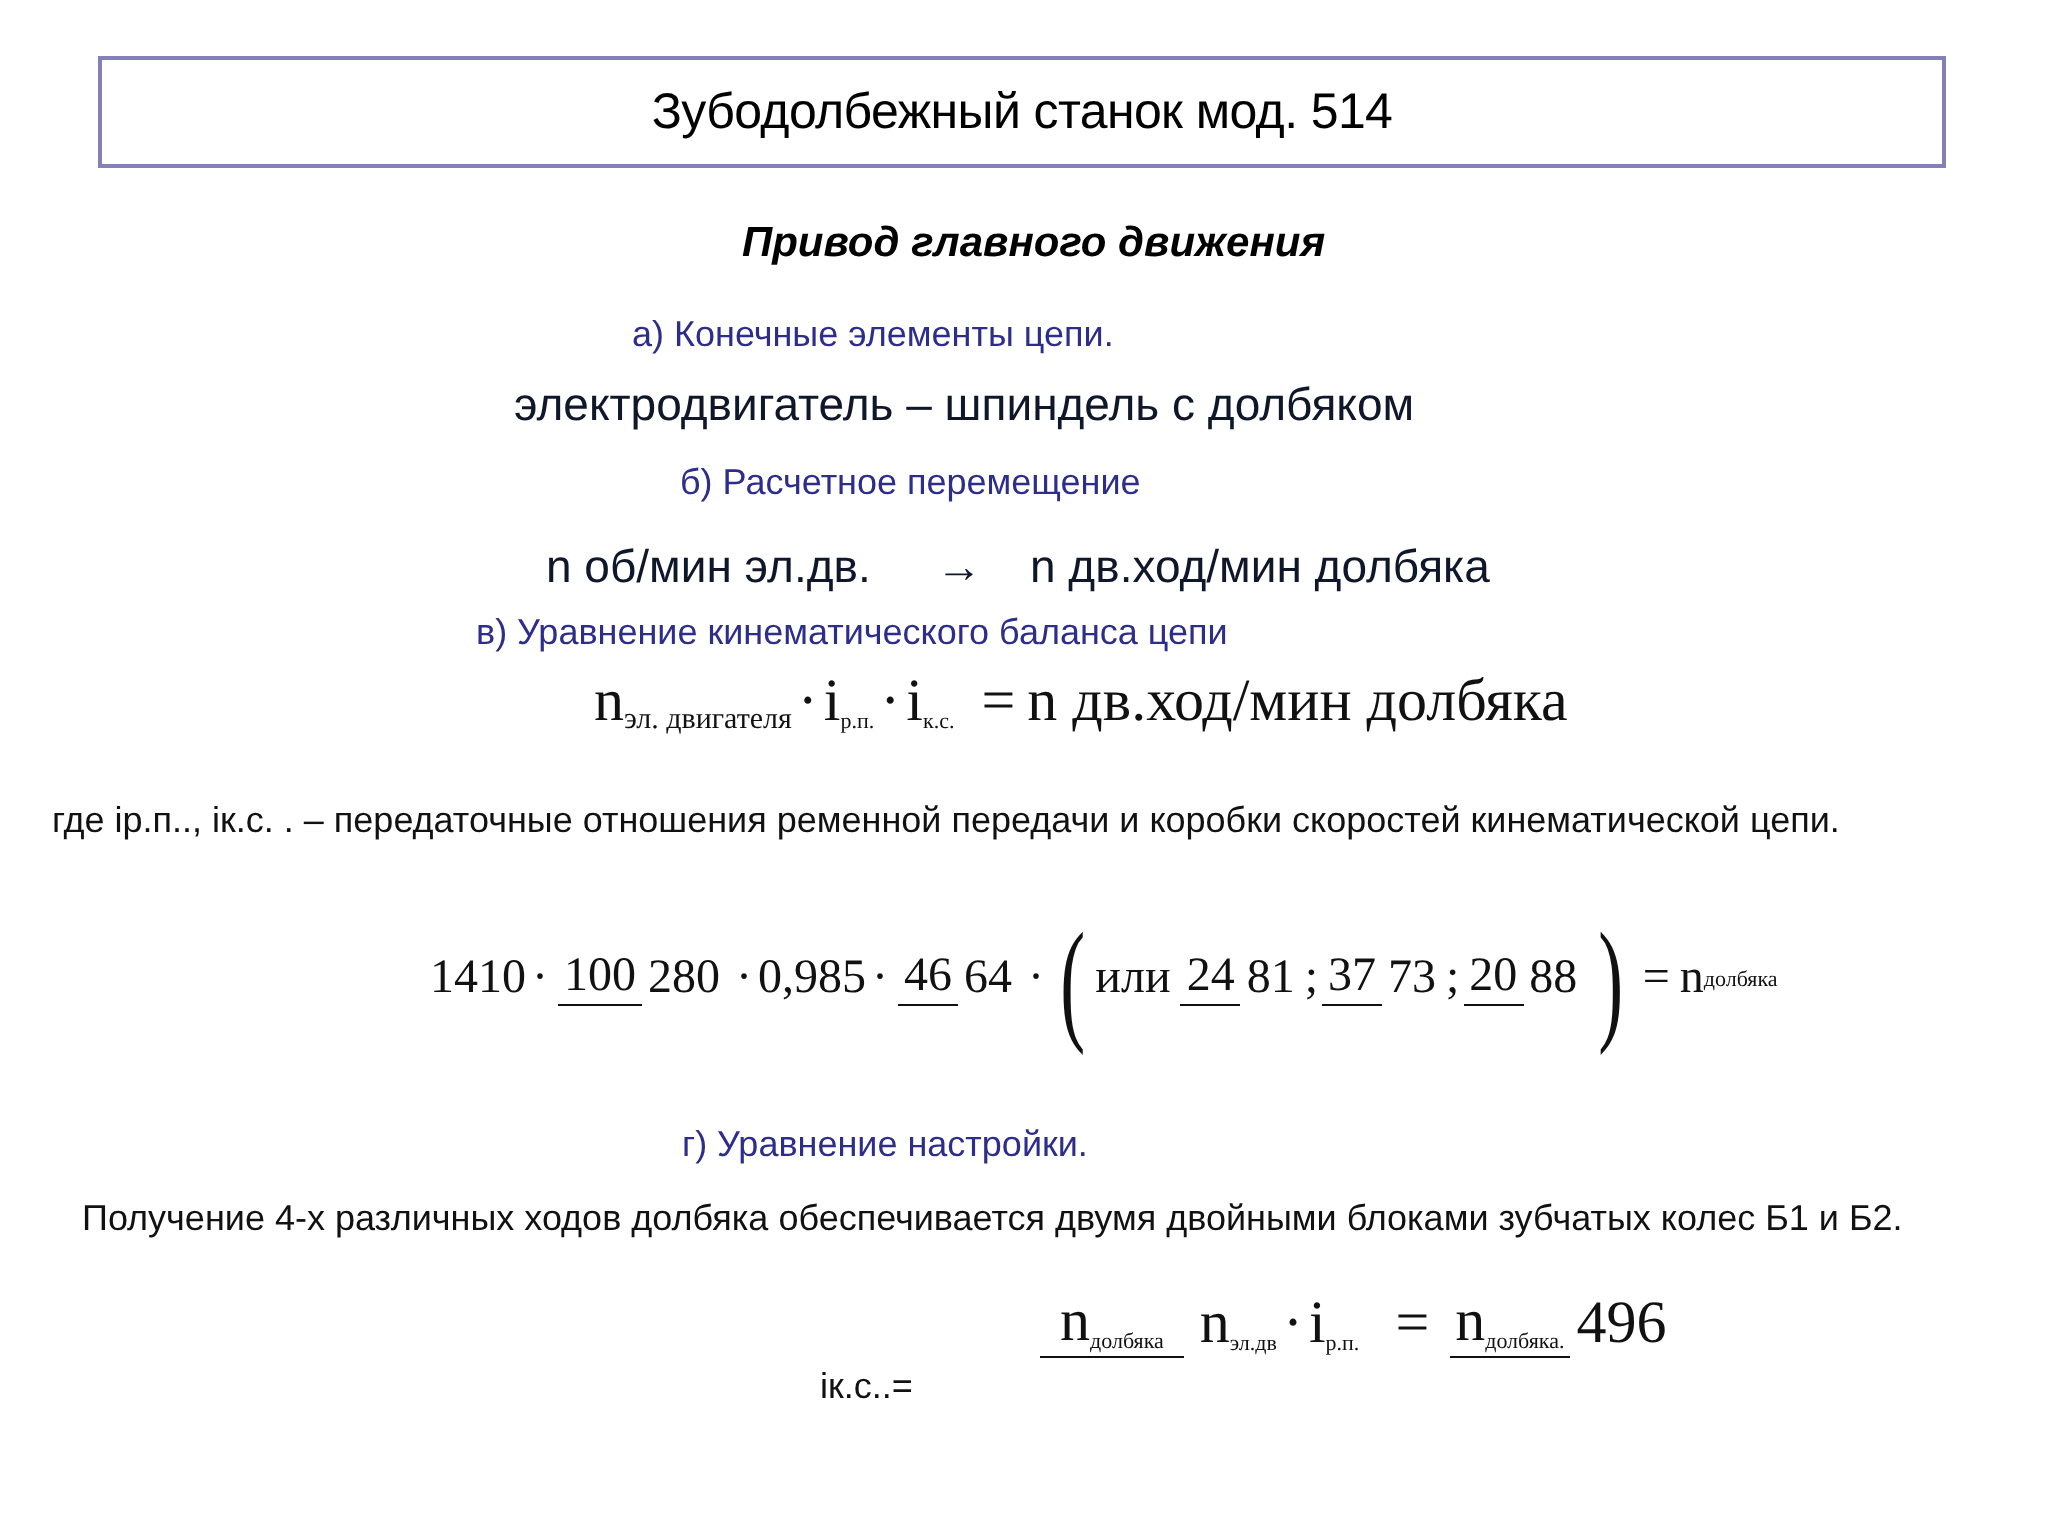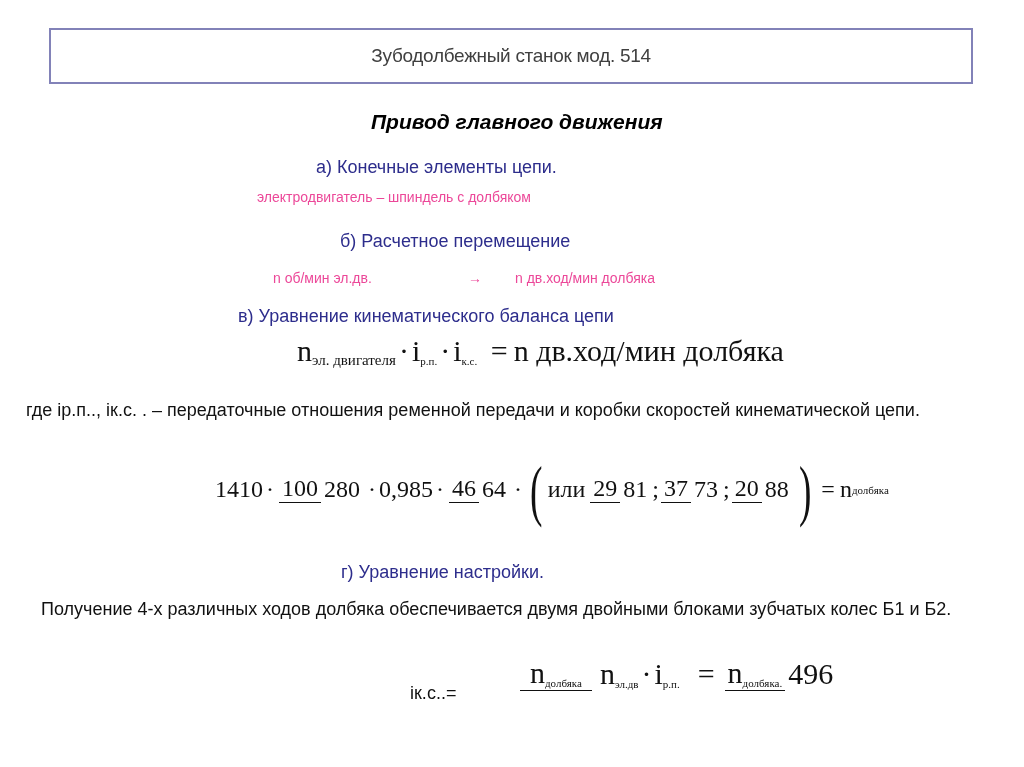--- a/index.html
+++ b/index.html
@@ -6,24 +6,24 @@
     body {
       width: 1024px; height: 767px; background: #ffffff; position: relative; overflow: hidden;
       font-family: "Liberation Sans", sans-serif; color: #111;
     }
     .abs { position: absolute; white-space: nowrap; }
     .title-box {
       position: absolute; left: 49px; top: 28px; width: 924px; height: 56px;
       border: 2px solid #8282b8; box-sizing: border-box;
       display: flex; align-items: center; justify-content: center;
     }
-    .title-text { font-size: 19px; color: #404040; letter-spacing: -0.3px; }
+    .title-text { font-size: 25px; color: #000000; letter-spacing: -0.3px; }
     .heading { font-size: 21px; font-weight: bold; font-style: italic; color: #000; }
     .blue { color: #2d2d8c; font-size: 18px; }
-    .black { color: #ec4899; font-size: 14px; }
+    .black { color: #0f172a; font-size: 23px; }
     .serif { font-family: "Liberation Serif", serif; color: #111; }
     .justify { position: absolute; font-size: 18px; text-align: justify; text-align-last: left; line-height: 24px; }
     .frac { display: inline-flex; flex-direction: row; align-items: center; vertical-align: middle; margin: 0 2px; }
     .frac .num { border-bottom: 1.5px solid #111; padding: 0 3px; line-height: 1.05; }
     .frac .den { padding: 0 3px; line-height: 1.1; }
     .sub { font-size: 11px; vertical-align: -4px; }
     .dot { margin: 0 3px; }
     .paren { display: inline-block; font-size: 68px; transform: scaleX(0.55); vertical-align: middle; line-height: 1; font-weight: 100; }
   </style>
 </head>
@@ -60,42 +60,42 @@
     </span>
   <span class="dot">·</span><span>0,985</span><span class="dot">·</span>
   <span class="frac">
       <span class="num">46</span>
       <span class="den">64</span>
     </span>
   <span class="dot">·</span>
   <span class="paren">(</span>
   <span style="margin-right:3px;">или</span>
   <span class="frac">
-      <span class="num">29</span>
+      <span class="num">24</span>
       <span class="den">81</span>
     </span>;
   <span class="frac">
       <span class="num">37</span>
       <span class="den">73</span>
     </span>;
   <span class="frac">
       <span class="num">20</span>
       <span class="den">88</span>
     </span>
   <span class="paren">)</span>
   <span style="margin:0 5px;">=</span><span>n</span><span class="sub">долбяка</span>
 </div>
 
 <div class="abs blue" style="left:341px; top:562px;">г) Уравнение настройки.</div>
 
 <div class="justify" style="left:41px; top:597px; width:932px;">Получение 4-х различных ходов долбяка обеспечивается двумя двойными блоками зубчатых колес Б1 и Б2.</div>
 
 <div class="abs" style="left:410px; top:683px; font-size:18px;">iк.с..=</div>
 
-<div class="abs serif" style="left:518px; top:645px; font-size:30px; display:flex; align-items:center;margin-top:12px;">
+<div class="abs serif" style="left:518px; top:645px; font-size:30px; display:flex; align-items:center;">
   <span class="frac">
     <span class="num" style="padding:0 10px;"><span>n</span><span class="sub">долбяка</span></span>
     <span class="den" style="padding:0 8px;"><span>n</span><span class="sub">эл.дв</span><span class="dot">·</span><span>i</span><span class="sub">р.п.</span></span>
   </span>
   <span style="margin:0 8px;">=</span>
   <span class="frac">
     <span class="num"><span>n</span><span class="sub">долбяка.</span></span>
     <span class="den">496</span>
   </span>
 </div>

